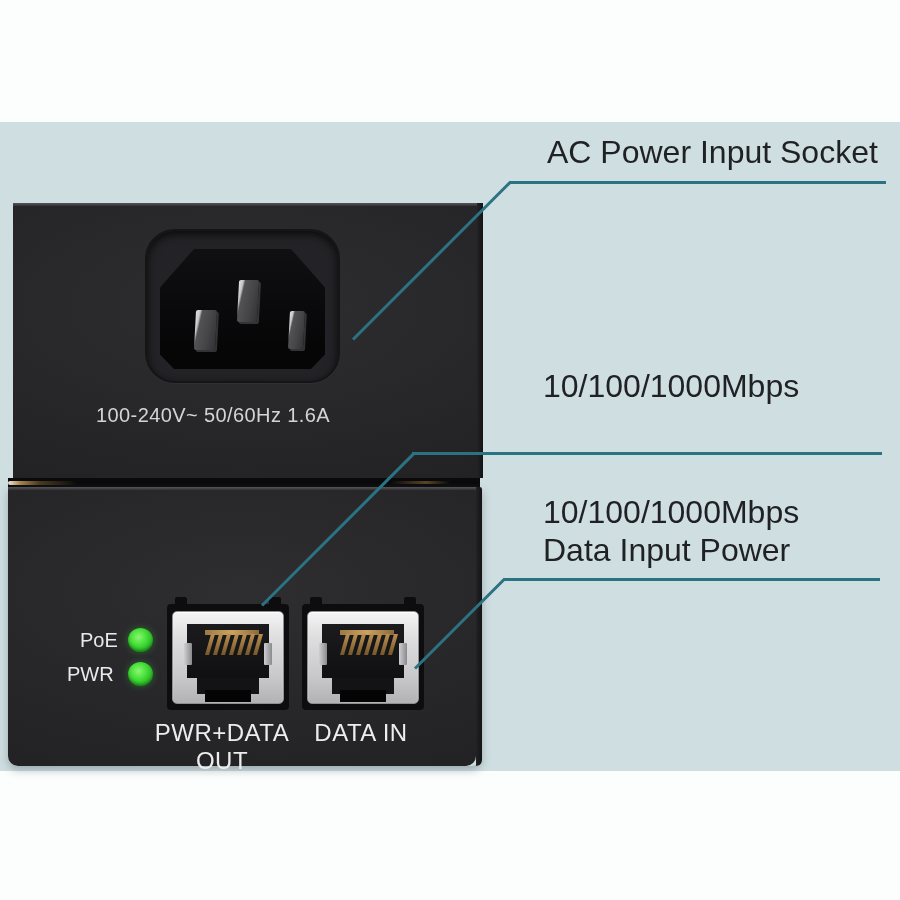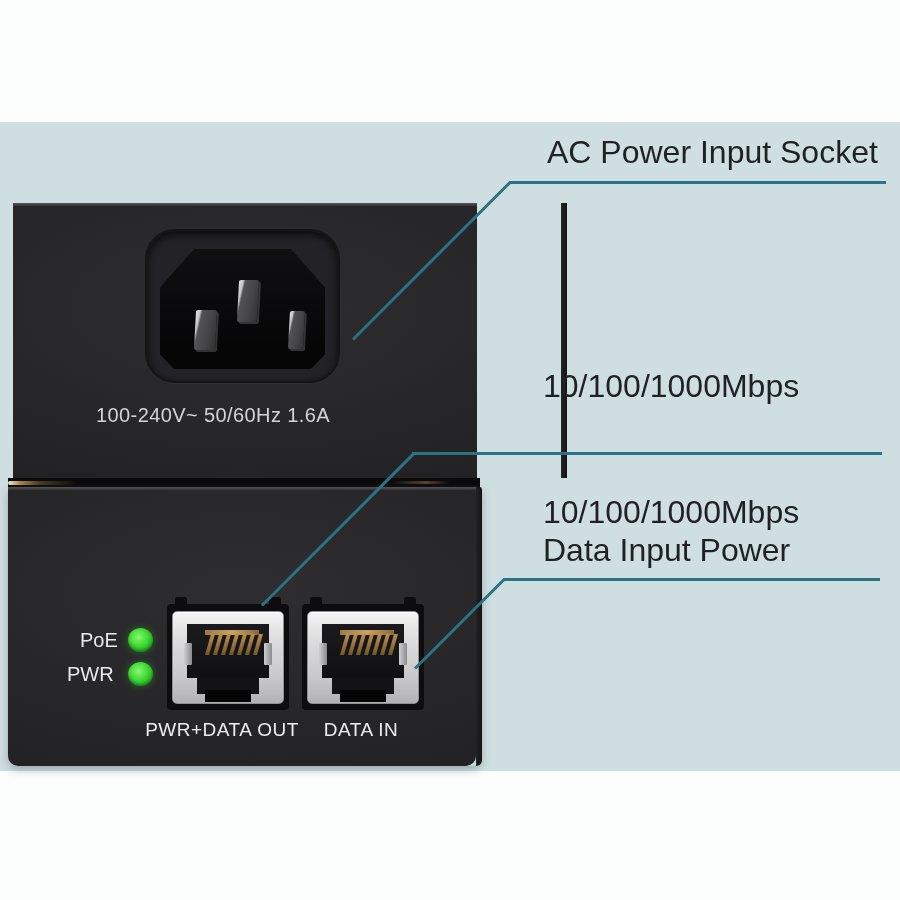--- a/index.html
+++ b/index.html
@@ -61,30 +61,30 @@
   .opening{position:absolute;width:82px;height:54px;background:linear-gradient(180deg,#1b1b1e,#101013);}
   .step1{position:absolute;width:62px;height:16px;background:#131316;}
   .step2{position:absolute;width:46px;height:12px;background:#040405;}
   .goldbar{position:absolute;width:54px;height:5px;
         background:linear-gradient(90deg,#9c7a45,#cda260 50%,#8a6a3a);}
   .rjpin{position:absolute;width:4px;height:21px;transform:skewX(-16deg);
         background:linear-gradient(180deg,#bb8f52,#775829);}
   .clipside{position:absolute;width:8px;height:22px;border-radius:1px;
         background:linear-gradient(90deg,#cfcfd1,#8a8a8c);}
   .port-label{position:absolute;width:180px;text-align:center;color:#ededef;
-        font-size:19px;letter-spacing:.5px;}
+        font-size:24px;letter-spacing:.5px;}
 </style>
 </head>
 <body>
 
 <div id="stage">
 
   <div class="band-blue"></div>
 
-  <div class="unit" style="left:13px;top:203px;width:554px;height:275px;">
+  <div class="unit" style="left:13px;top:203px;width:470px;height:275px;">
     <div class="face rear-face" style="width:464px;"></div>
     <div class="side"></div>
 
     <div class="socket-outer"></div>
     <div class="socket-recess"></div>
     <div class="pin" style="left:225px;top:77px;width:20px;height:42px;"></div>
     <div class="pin" style="left:182px;top:107px;width:21px;height:40px;"></div>
     <div class="pin" style="left:276px;top:108px;width:15px;height:38px;"></div>
 
     <div class="rating">100-240V~ 50/60Hz 1.6A</div>

